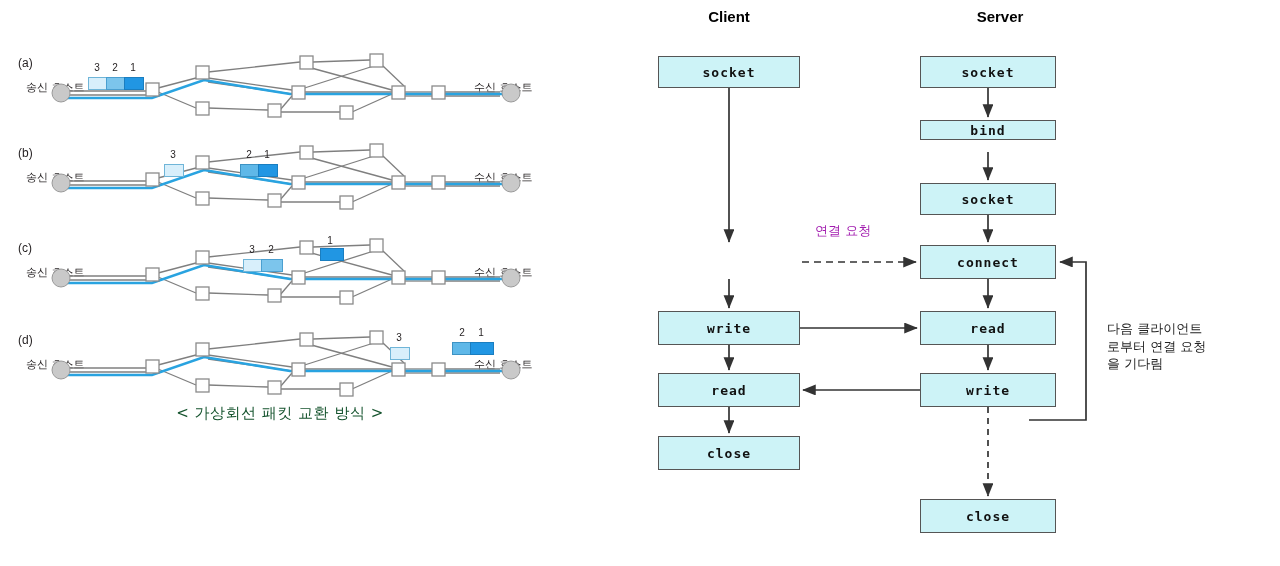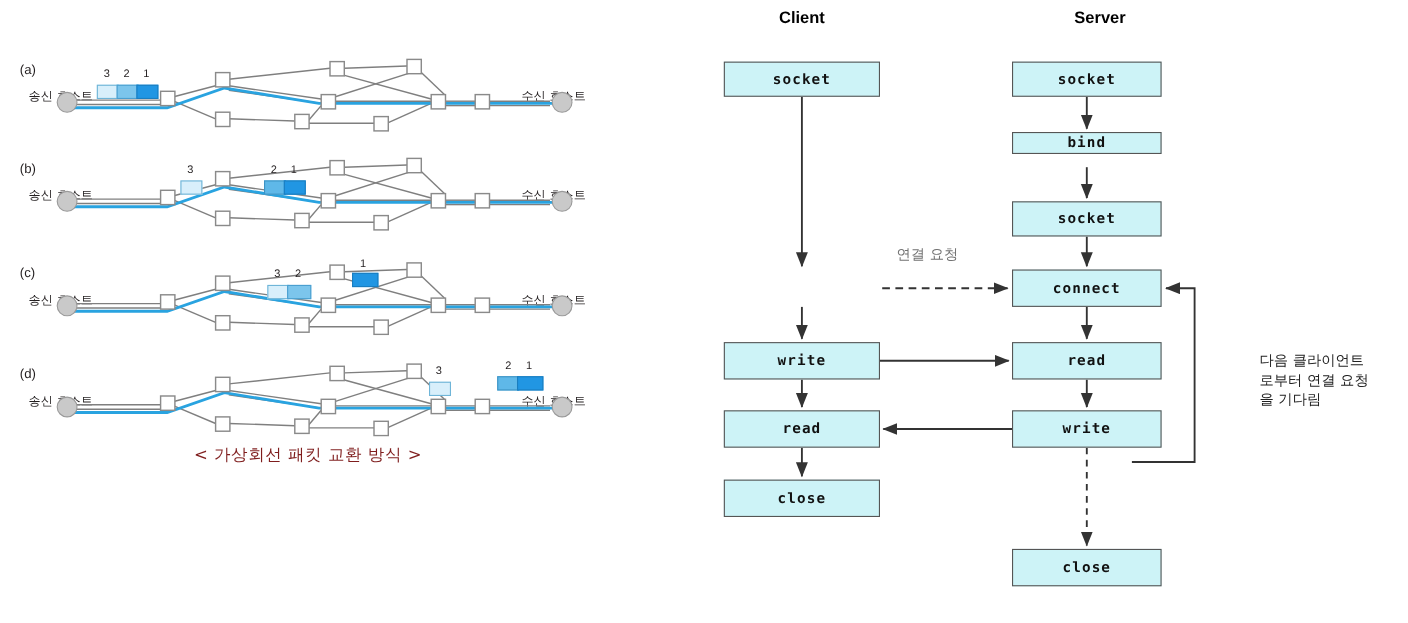--- a/index.html
+++ b/index.html
@@ -27,21 +27,21 @@
   .host-left{left:26px;top:60px;}
   .host-right{left:474px;top:60px;}
   .svgwrap{position:absolute;left:0;top:0;}
   .pkt-num{
     position:absolute;font-size:10px;color:#231f20;
     font-family:"Liberation Sans","DejaVu Sans",sans-serif;
     text-align:center;width:14px;
   }
   .caption{
     position:absolute;left:0;top:404px;width:560px;text-align:center;
-    font-size:15px;color:#7f1d1d;letter-spacing:.5px;
+    font-size:15px;color:#14532d;letter-spacing:.5px;
     font-family:"DejaVu Sans","Liberation Sans",sans-serif;
   }
 
   
   .fc{position:absolute;left:620px;top:0;width:660px;height:566px;}
   .fc-title{
     position:absolute;font-weight:bold;font-size:15px;color:#000;
     font-family:"Liberation Sans","DejaVu Sans",sans-serif;
     text-align:center;width:160px;
   }
@@ -52,21 +52,21 @@
     font-weight:bold;font-size:13px;color:#111;
     display:flex;align-items:center;justify-content:center;
     letter-spacing:1px;
   }
   .fc-note{
     position:absolute;font-size:13px;color:#222;line-height:1.35;
     font-family:"DejaVu Sans","Liberation Sans",sans-serif;
     width:130px;
   }
   .fc-edge-label{
-    position:absolute;font-size:13px;color:#737373;white-space:nowrap;
+    position:absolute;font-size:13px;color:#a21caf;white-space:nowrap;
     font-family:"DejaVu Sans","Liberation Sans",sans-serif;
   }
   .fc-svg{position:absolute;left:0;top:0;pointer-events:none;}
 </style>
 </head>
 <body>
 
 <div id="root">
 
   <div class="vc-figure">
@@ -331,18 +331,18 @@
 
     <div class="fc-box" style="left:300px;top:56px;width:136px;height:32px;">socket</div>
     <div class="fc-box" style="left:300px;top:120px;width:136px;height:20px;">bind</div>
     <div class="fc-box" style="left:300px;top:183px;width:136px;height:32px;">socket</div>
     <div class="fc-box" style="left:300px;top:245px;width:136px;height:34px;">connect</div>
     <div class="fc-box" style="left:300px;top:311px;width:136px;height:34px;">read</div>
     <div class="fc-box" style="left:300px;top:373px;width:136px;height:34px;">write</div>
     <div class="fc-box" style="left:300px;top:499px;width:136px;height:34px;">close</div>
 
     <div class="fc-edge-label" style="left:195px;top:222px;">연결 요청</div>
-    <div class="fc-note" style="left:487px;top:320px;white-space:pre-line;margin-left:38px;">다음 클라이언트
+    <div class="fc-note" style="left:487px;top:320px;white-space:pre-line;">다음 클라이언트
 로부터 연결 요청
 을 기다림</div>
   </div>
 
 </div>
 
 </body></html>

